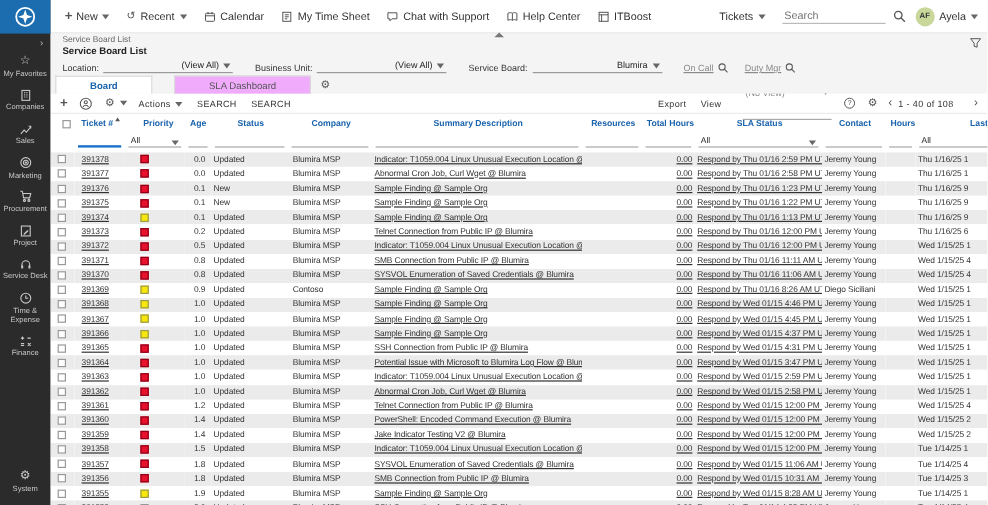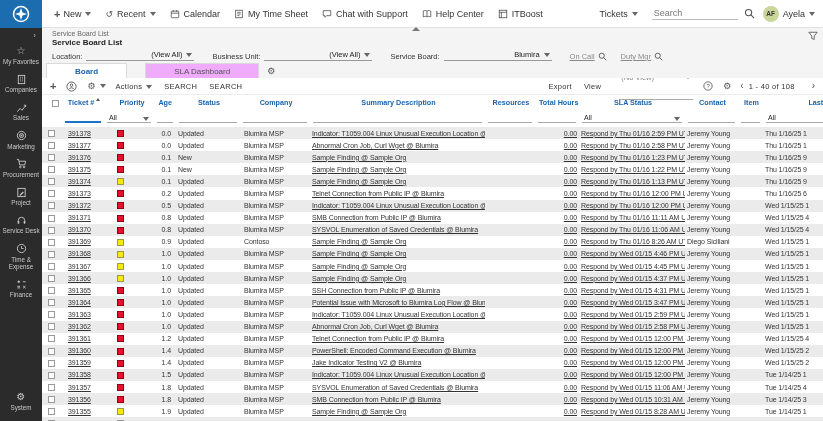--- a/index.html
+++ b/index.html
@@ -369,21 +369,21 @@
           <th><span>Ticket #</span><span class="sort-up"></span></th>
           <th style="padding-left:8px;"><span>Priority</span></th>
           <th class="num"><span>Age</span></th>
           <th><span>Status</span></th>
           <th><span>Company</span></th>
           <th><span>Summary Description</span></th>
           <th><span>Resources</span></th>
           <th class="num"><span>Total Hours</span></th>
           <th><span>SLA Status</span></th>
           <th><span>Contact</span></th>
-          <th><span>Item</span></th>
+          <th><span>Hours</span></th>
           <th class="lu-head"><span>Last Update</span></th>
         </tr>
         <tr class="filter-row">
           <td></td>
           <td>
               <div class="fin focus"></div>
             </td>
           <td>
               <div class="fin">
                 <span>All</span>

